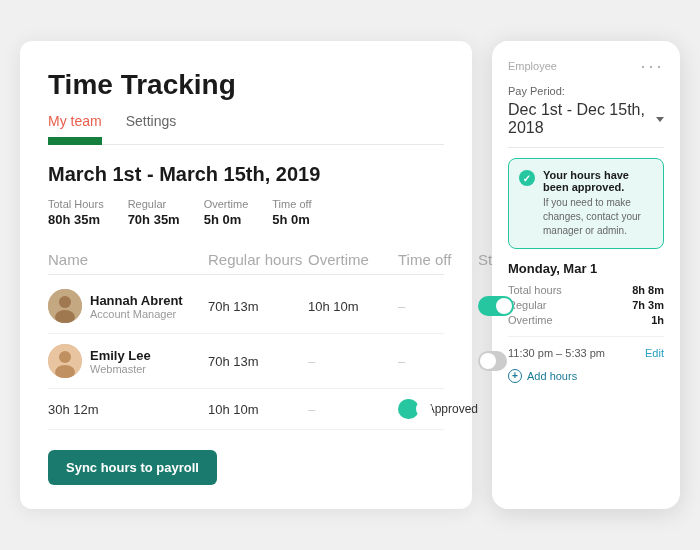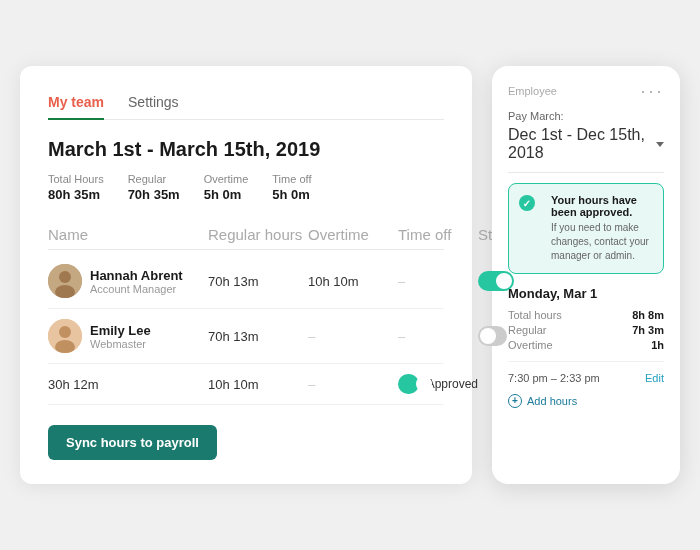--- a/index.html
+++ b/index.html
@@ -44,22 +44,22 @@
     .tab {
       padding-bottom: 8px;
       font-size: 14px;
       cursor: pointer;
       color: #666;
       border-bottom: 2px solid transparent;
       margin-bottom: -1px;
     }
     .tab.active {
       color: #e8604c;
-      border-bottom: 2px solid #15803d;
-      font-weight: 700;
+      border-bottom: 8px solid #15803d;
+      font-weight: 400;
     }
     .date-range {
       font-size: 20px;
       font-weight: 700;
       color: #1a1a1a;
       margin-bottom: 12px;
     }
     .stats-row {
       display: flex;
       gap: 24px;
@@ -225,21 +225,21 @@
       border-right: 4px solid transparent;
       border-top: 5px solid #666;
     }
     .approved-banner {
       background: #e8f8f5;
       border: 1px solid #26c6a0;
       border-radius: 8px;
       padding: 10px;
       margin-bottom: 12px;
       display: flex;
-      gap: 16px;
+      gap: 8px;
       align-items: flex-start;
     }
     .check-circle {
       width: 16px;
       height: 16px;
       border-radius: 50%;
       background: #26c6a0;
       display: flex;
       align-items: center;
       justify-content: center;
@@ -323,20 +323,21 @@
       font-weight: 700;
       line-height: 1;
     }
   </style>
 </head>
 <body>
 
 <div class="container">
 
   <div class="desktop-card">
+    <h1 class="page-title">Time Tracking</h1>
 
     <div class="tabs">
       <div class="tab active">My team</div>
       <div class="tab">Settings</div>
     </div>
 
     <div class="date-range">March 1st - March 15th, 2019</div>
 
     <div class="stats-row">
       <div class="stat-item">
@@ -426,21 +427,21 @@
 
     <button class="sync-btn">Sync hours to payroll</button>
   </div>
 
   <div class="mobile-card">
     <div class="mobile-header">
       <span class="mobile-emp-label">Employee</span>
       <span class="mobile-dots">···</span>
     </div>
 
-    <div class="pay-period-label">Pay March:</div>
+    <div class="pay-period-label">Pay Period:</div>
     <div class="pay-period-select">
       <span>Dec 1st - Dec 15th, 2018</span>
       <div class="chevron-down"></div>
     </div>
 
     <div class="approved-banner">
       <div class="check-circle"></div>
       <div>
         <div class="banner-text-bold">Your hours have been approved.</div>
         <div class="banner-text-small">If you need to make changes, contact your manager or admin.</div>
@@ -456,21 +457,21 @@
     <div class="mobile-stat-row">
       <span class="mobile-stat-key">Regular</span>
       <span class="mobile-stat-val">7h 3m</span>
     </div>
     <div class="mobile-stat-row">
       <span class="mobile-stat-key">Overtime</span>
       <span class="mobile-stat-val">1h</span>
     </div>
 
     <div class="time-entry-row">
-      <span class="time-entry-text">7:30 pm –  2:33 pm</span>
+      <span class="time-entry-text">11:30 pm –  5:33 pm</span>
       <span class="edit-link">Edit</span>
     </div>
 
     <div class="add-hours-btn">
       <div class="add-icon">+</div>
       <span>Add hours</span>
     </div>
   </div>
 </div>
 

